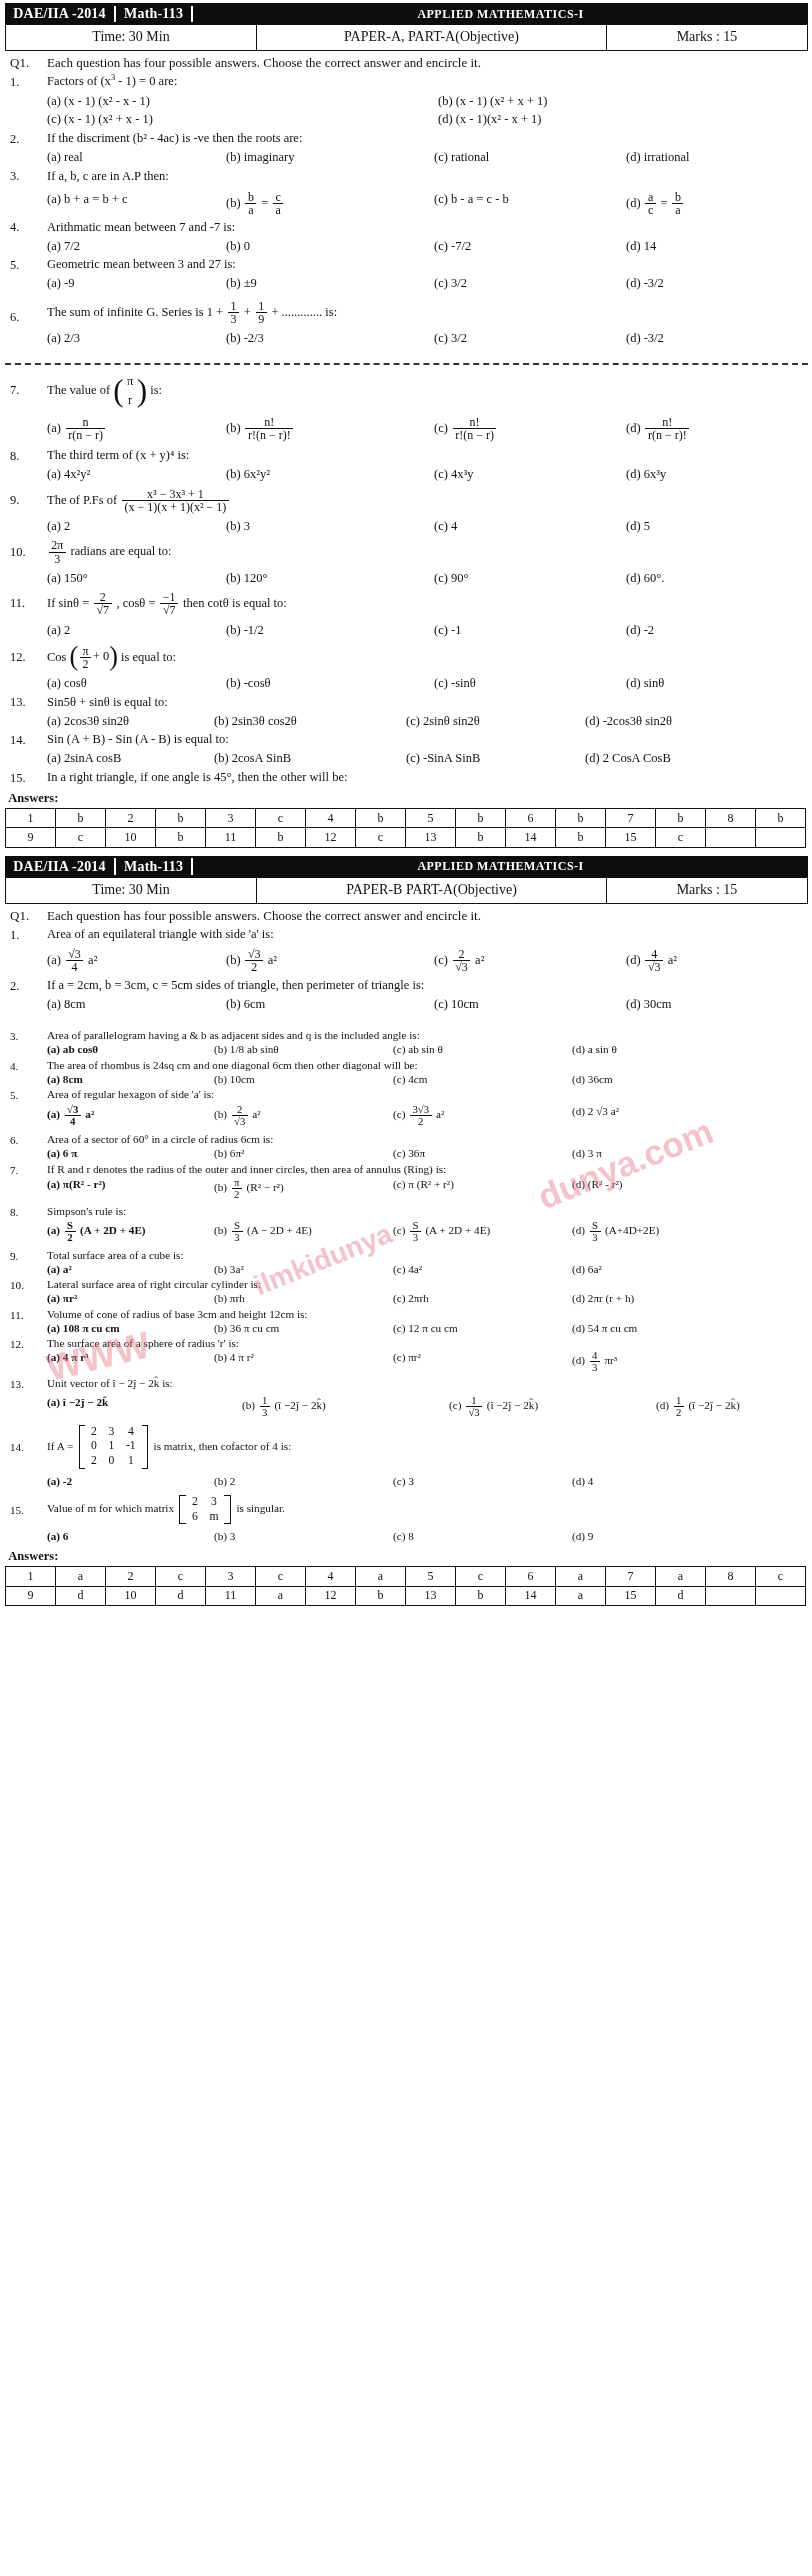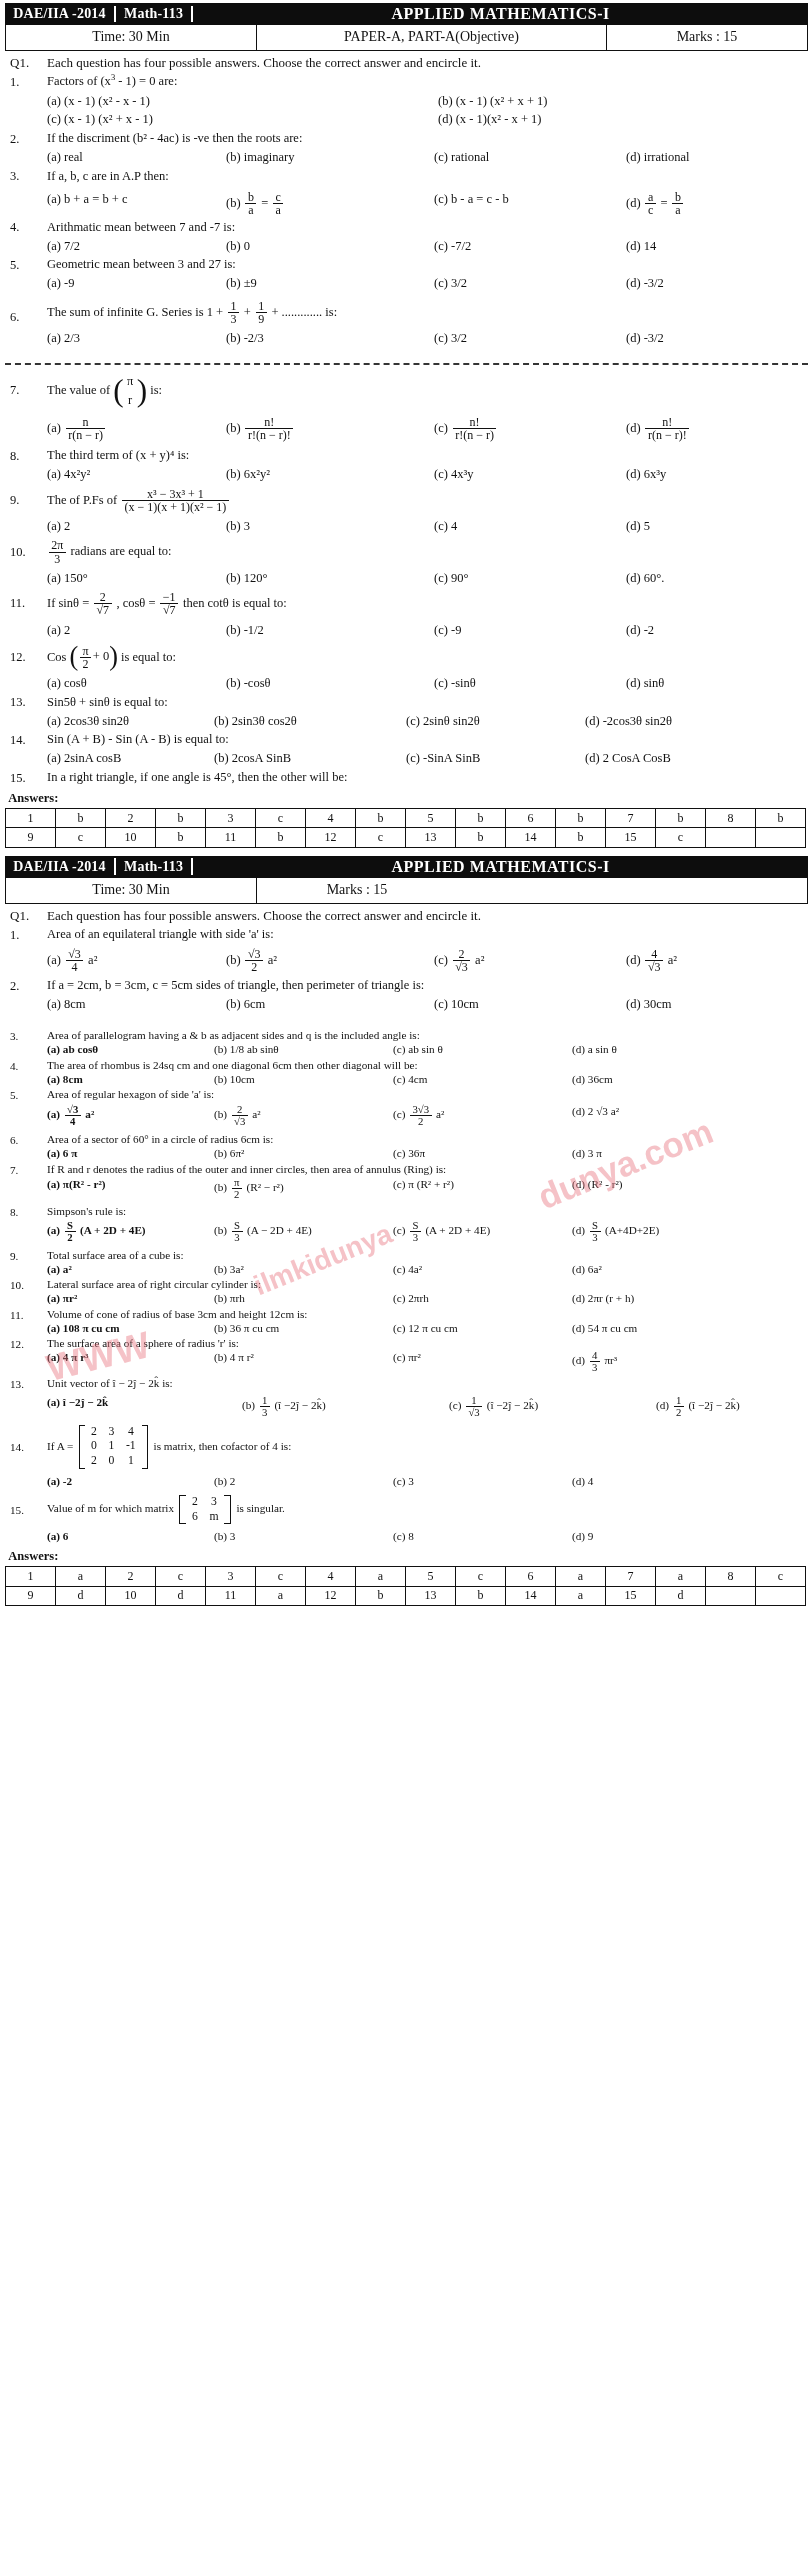--- a/index.html
+++ b/index.html
@@ -20,21 +20,21 @@
     display:flex;
     align-items:center;
     font-weight:bold;
     font-size:14px;
     letter-spacing:0.2px;
     margin:3.3px 5px 0 5px;
     position:relative;
   }
   .banner .seg{padding:0 8.3px;white-space:nowrap;}
   .banner .vline{width:1.7px;height:16.7px;background:#fff;}
-  .banner .title{flex:1;text-align:center;font-size:16px;letter-spacing:0.5px;}
+  .banner .title{flex:1;text-align:center;font-size:12px;letter-spacing:0.5px;}
 
   
   .inforow{
     display:flex;
     margin:0 5px;
     border:1.7px solid #111;
     border-top:none;
     height:25px;
     font-size:14px;
   }
@@ -391,21 +391,21 @@
           <span class="frac">
               <span class="num">−1</span>
               <span class="den">√7</span>
             </span>
           <span>then cotθ is equal to:</span>
         </span>
       </div>
       <div class="opts" style="margin-top:5px;">
         <span class="o o1">(a) 2</span>
         <span class="o o2">(b) -1/2</span>
-        <span class="o o3">(c) -9</span>
+        <span class="o o3">(c) -1</span>
         <span class="o o4">(d) -2</span>
       </div>
     </div>
 
     <div class="q" style="margin-top:6.7px;">
       <div class="qhead" style="align-items:center;">
         <span class="n">12.</span>
         <span class="t">
           <span>Cos</span>
           <span class="bigpar">
@@ -511,20 +511,21 @@
     <div class="banner">
       <span class="seg">DAE/IIA -2014</span>
       <span class="vline"></span>
       <span class="seg">Math-113</span>
       <span class="vline"></span>
       <span class="title">APPLIED MATHEMATICS-I</span>
     </div>
 
     <div class="inforow">
       <div class="cell c-time">Time: 30 Min</div>
+      <div class="cell c-paper">PAPER-B PART-A(Objective)</div>
       <div class="cell c-marks">Marks : 15</div>
     </div>
 
     <div class="qline">
       <span class="qnum">Q1.</span>
       <span class="qtext">Each question has four possible answers. Choose the correct answer and encircle it.</span>
     </div>
 
     <div class="q">
       <div class="qhead">

